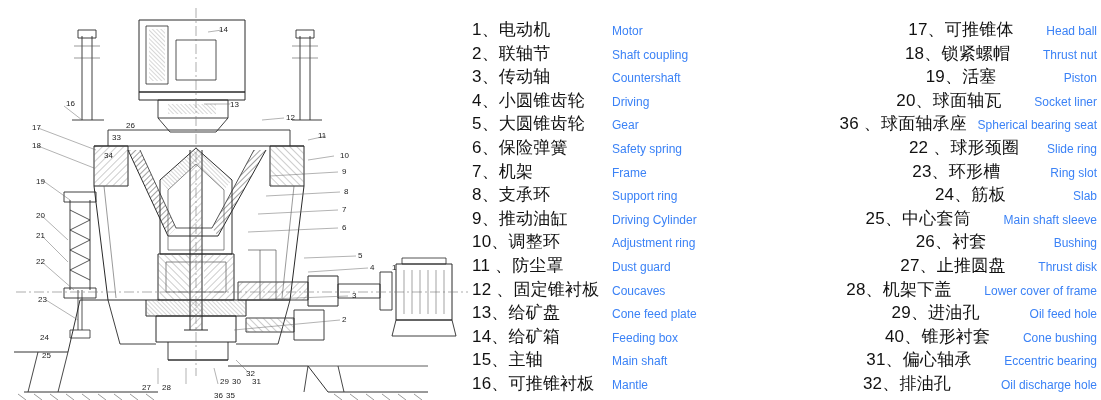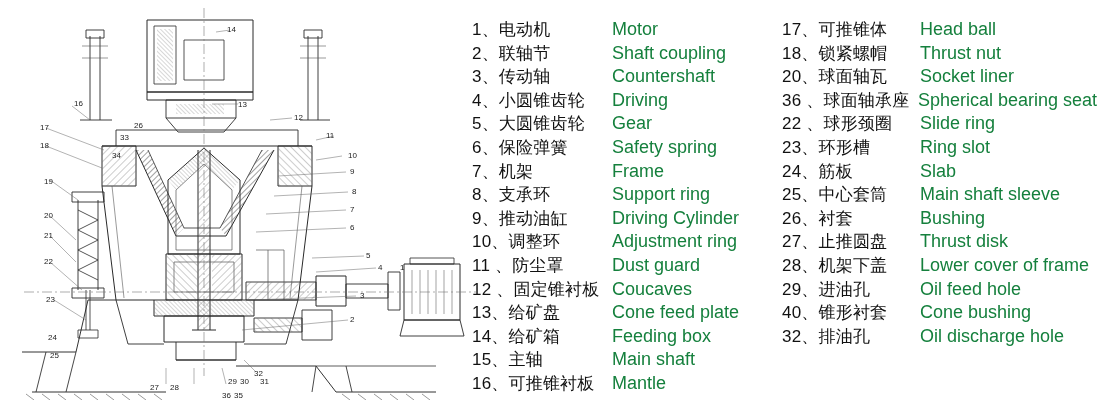--- a/index.html
+++ b/index.html
@@ -16,62 +16,63 @@
   }
   #page {
     position: relative;
     width: 1101px;
     height: 400px;
     background: #ffffff;
   }
   
   #drawing {
     position: absolute;
-    left: 16px;
+    left: 1px;
     top: 0;
     width: 470px;
     height: 300px;
+    padding-left: 7px;
   }
   #drawing svg {
     display: block;
   }
   
   #legend {
     position: absolute;
     left: 472px;
     top: 18px;
     width: 625px;
     height: 382px;
     display: flex;
     flex-direction: row;
   }
   .legend-col {
     display: flex;
     flex-direction: column;
   }
   .legend-col.col-a { width: 310px; }
-  .legend-col.col-b { width: 315px; }
+  .legend-col.col-b { width: 315px; align-items: flex-end; }
   .legend-row {
     display: flex;
     flex-direction: row;
     align-items: baseline;
     height: 23.6px;
     line-height: 23.6px;
     white-space: nowrap;
   }
   .legend-cn {
     font-size: 17px;
     color: #111;
     letter-spacing: 0.2px;
   }
   .col-a .legend-cn { width: 140px; }
   .col-b .legend-cn { width: 138px; }
   .legend-en {
-    font-size: 18px;
-    color: #15803d;
+    font-size: 12px;
+    color: #3b82f6;
   }
 </style>
 </head>
 <body>
 
 <div id="page">
 
   <div id="drawing">
     <svg width="470" height="400" viewBox="0 0 470 400" xmlns="http://www.w3.org/2000/svg">
       <defs>
@@ -352,20 +353,24 @@
     <div class="legend-col col-b">
       <div class="legend-row">
           <span class="legend-cn">17、可推锥体</span>
           <span class="legend-en">Head ball</span>
         </div>
       <div class="legend-row">
           <span class="legend-cn">18、锁紧螺帽</span>
           <span class="legend-en">Thrust nut</span>
         </div>
       <div class="legend-row">
+          <span class="legend-cn">19、活塞</span>
+          <span class="legend-en">Piston</span>
+        </div>
+      <div class="legend-row">
           <span class="legend-cn">20、球面轴瓦</span>
           <span class="legend-en">Socket liner</span>
         </div>
       <div class="legend-row">
           <span class="legend-cn">36 、球面轴承座</span>
           <span class="legend-en">Spherical bearing seat</span>
         </div>
       <div class="legend-row">
           <span class="legend-cn">22 、球形颈圈</span>
           <span class="legend-en">Slide ring</span>
@@ -396,19 +401,23 @@
         </div>
       <div class="legend-row">
           <span class="legend-cn">29、进油孔</span>
           <span class="legend-en">Oil feed hole</span>
         </div>
       <div class="legend-row">
           <span class="legend-cn">40、锥形衬套</span>
           <span class="legend-en">Cone bushing</span>
         </div>
       <div class="legend-row">
+          <span class="legend-cn">31、偏心轴承</span>
+          <span class="legend-en">Eccentric bearing</span>
+        </div>
+      <div class="legend-row">
           <span class="legend-cn">32、排油孔</span>
           <span class="legend-en">Oil discharge hole</span>
         </div>
     </div>
 
   </div>
 </div>
 
 </body></html>

